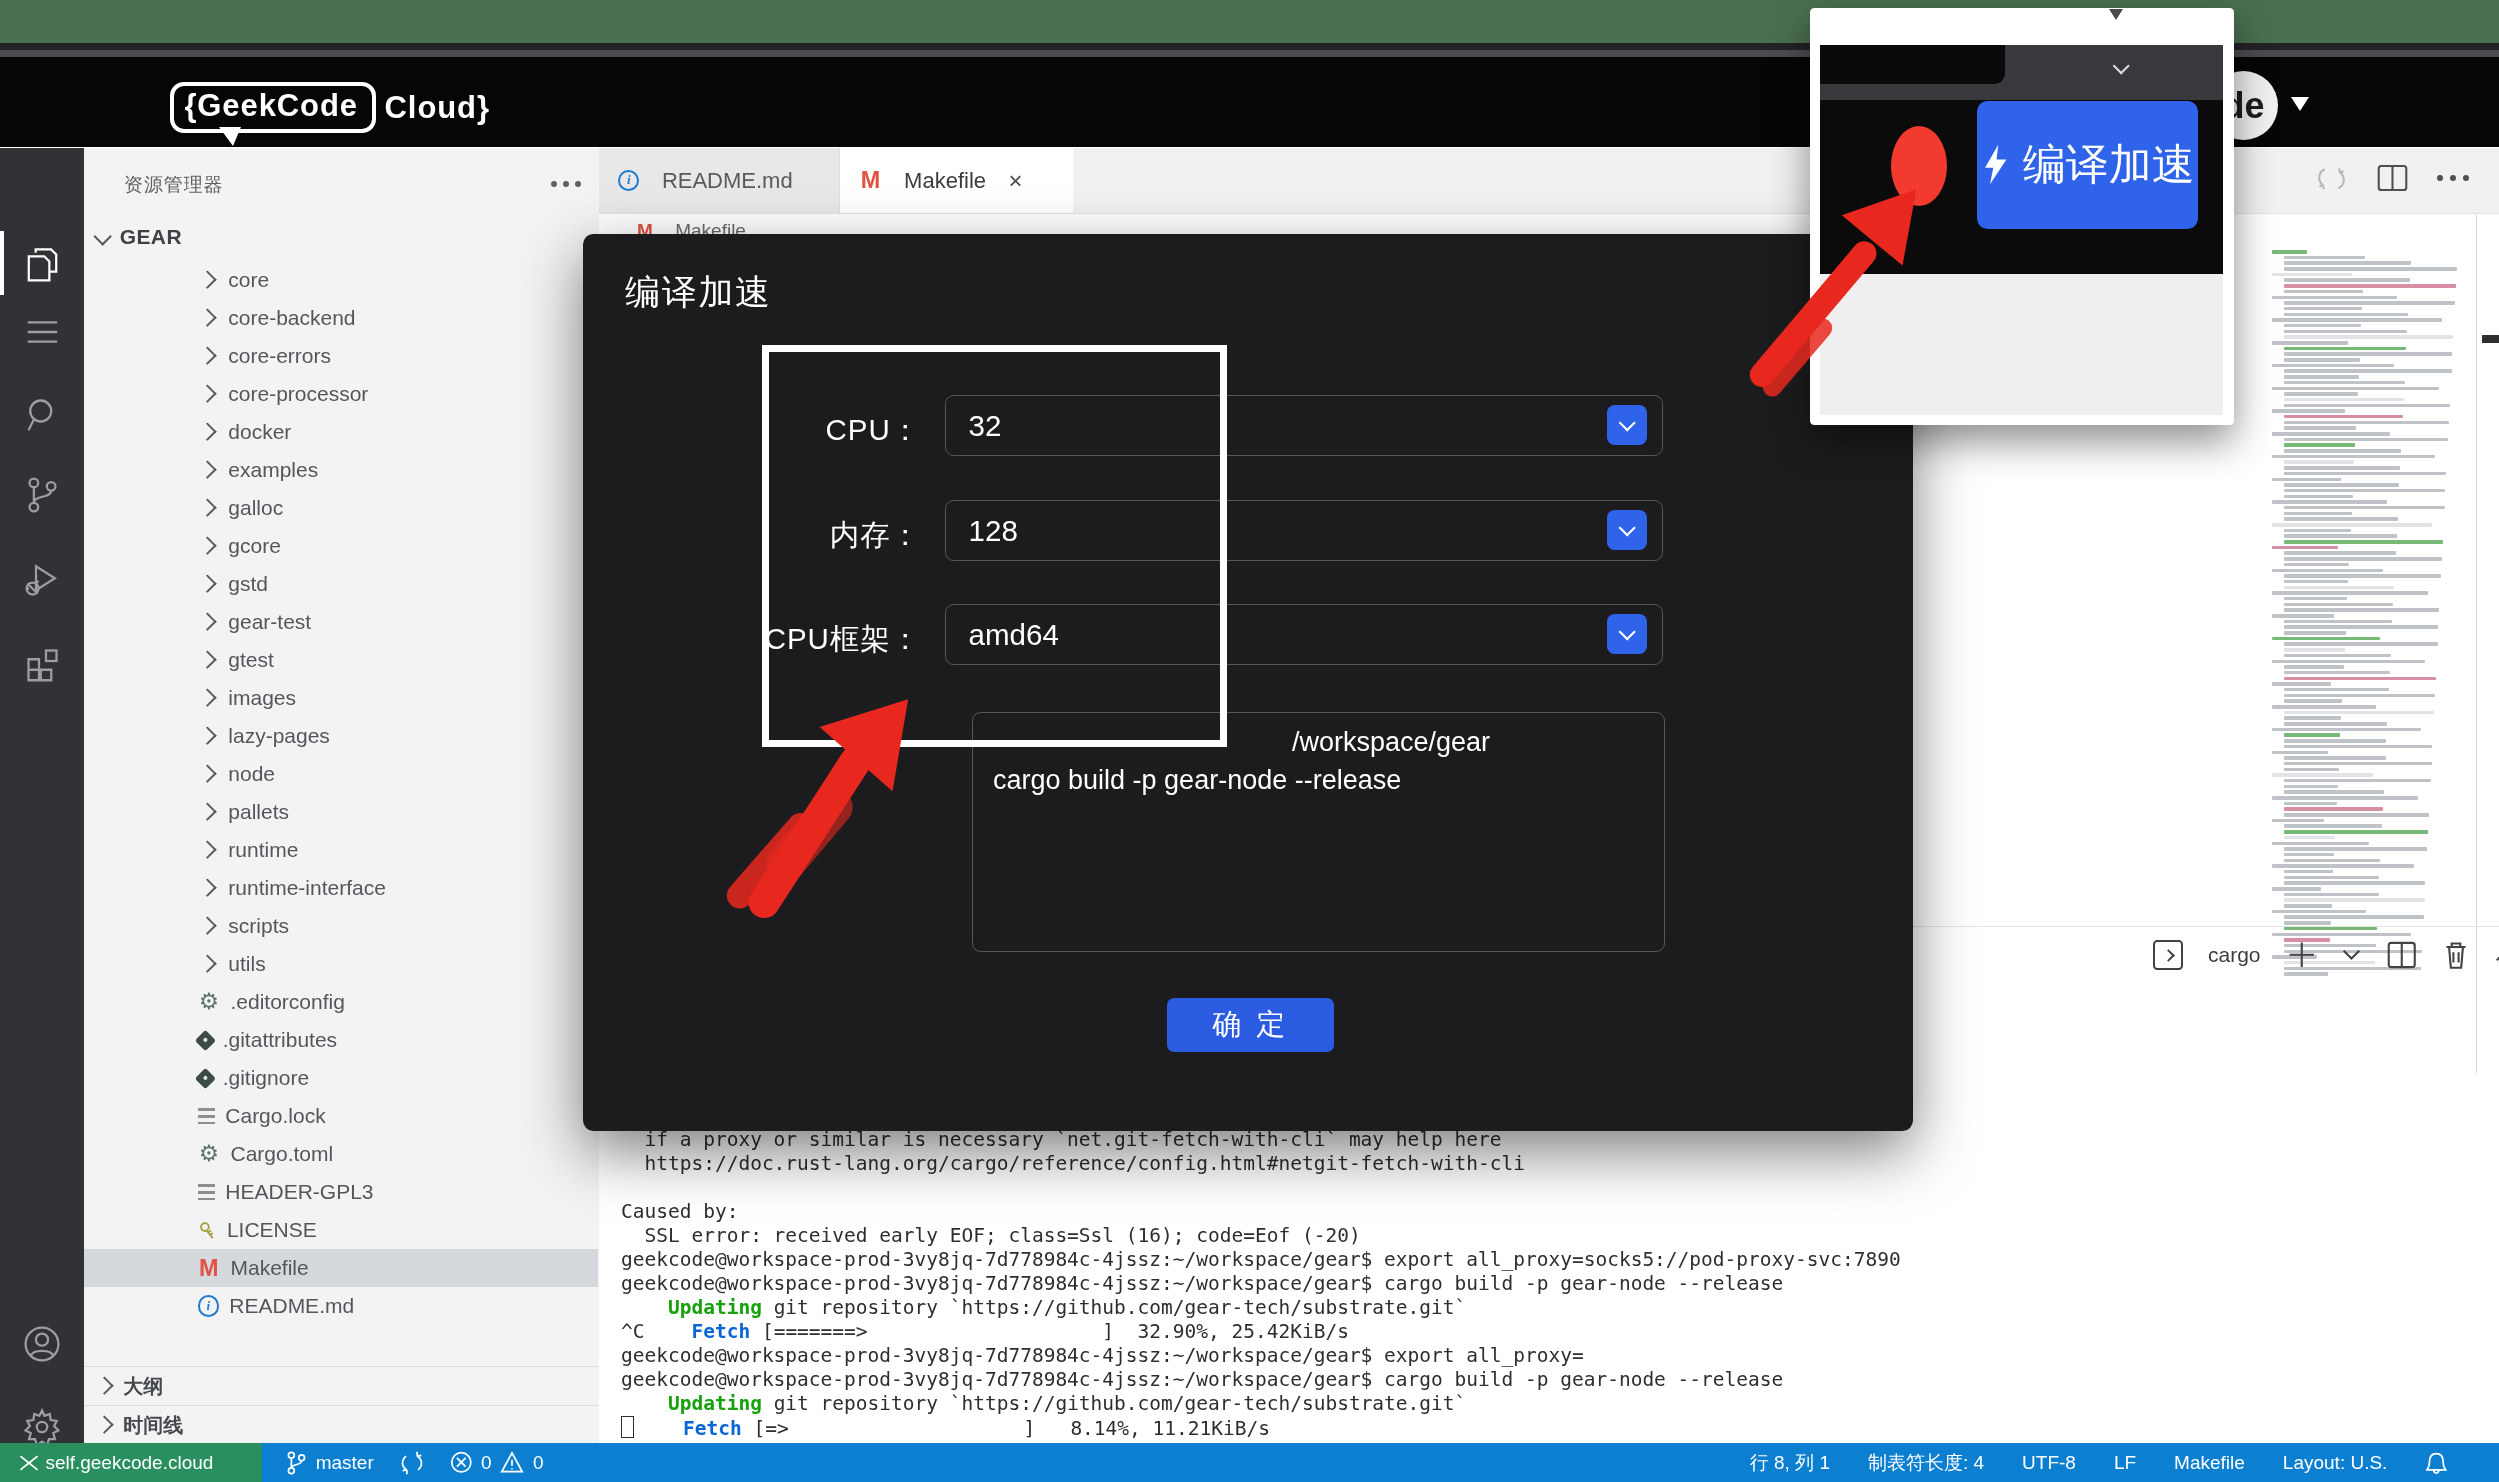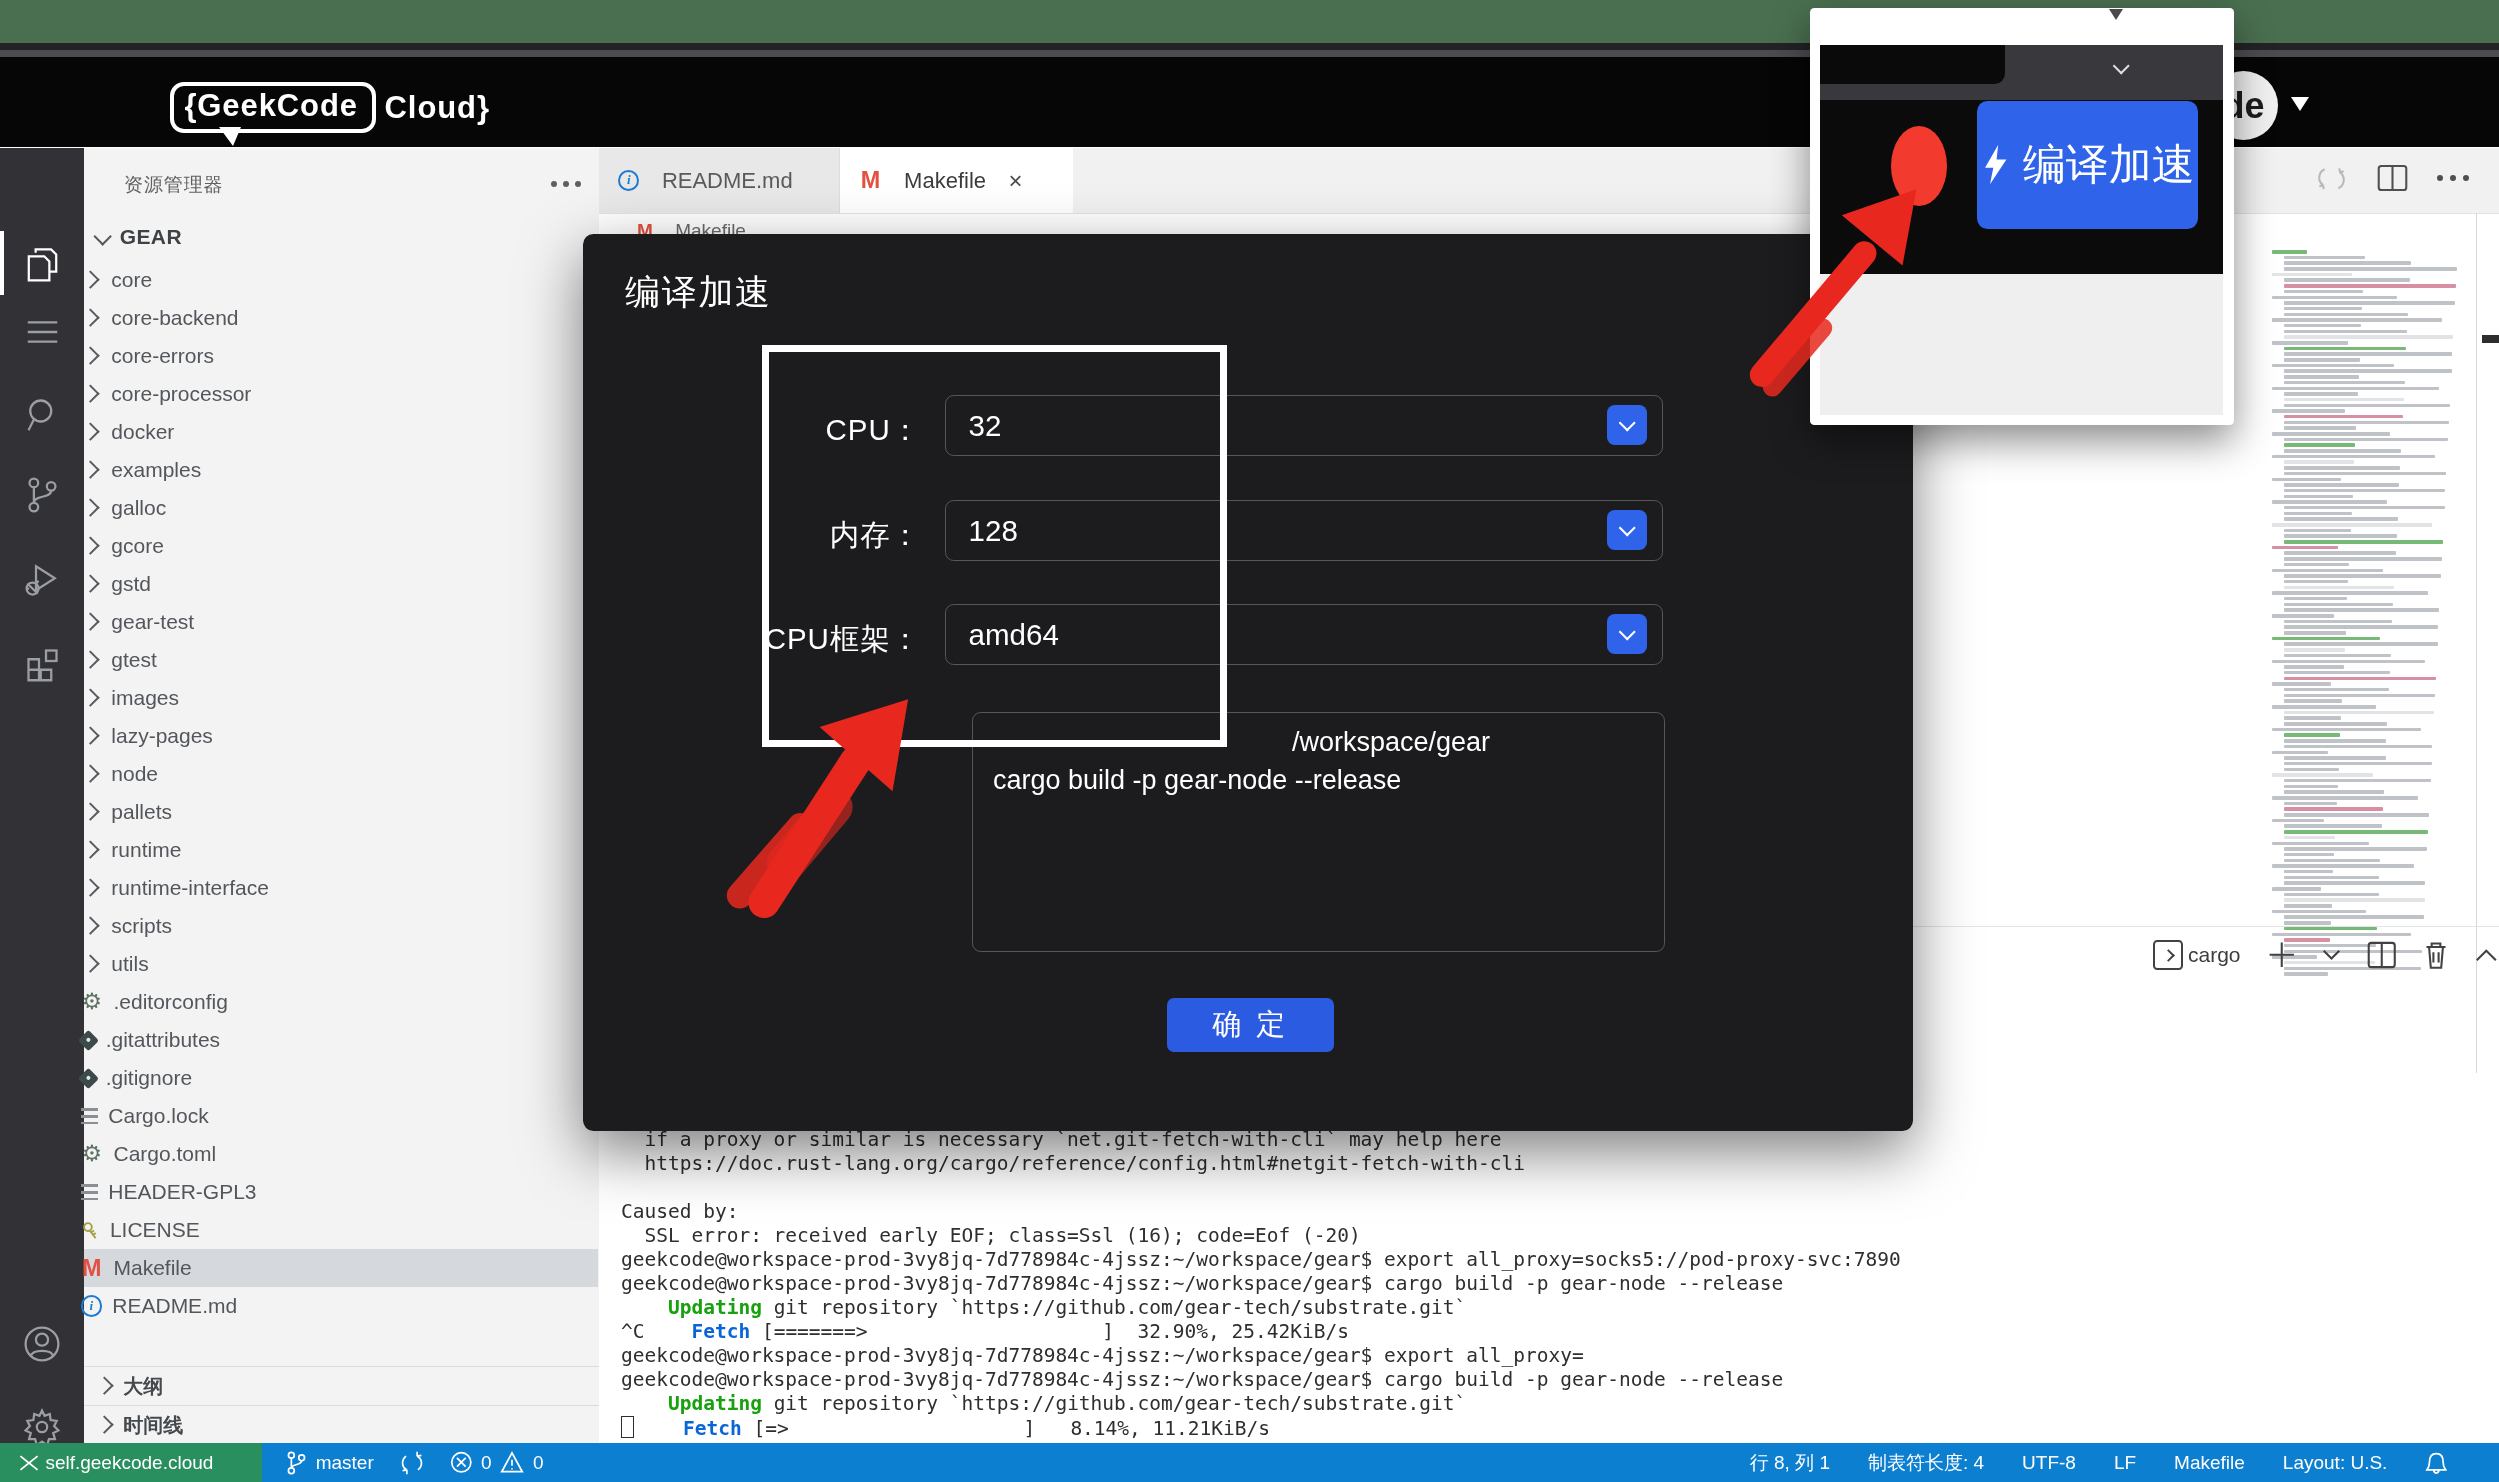--- a/index.html
+++ b/index.html
@@ -35,21 +35,21 @@
   #explorer-title{position:absolute;left:40px;top:24px;font-size:19px;color:#616161;letter-spacing:0.9px;}
   #explorer-more{position:absolute;left:467px;top:33px;display:flex;gap:6px;}
   #explorer-more i{width:6px;height:6px;border-radius:50%;background:#5f5f5f;}
   #gear-root{position:absolute;left:12px;top:71px;display:flex;align-items:center;height:35px;}
   #gear-root .chev{margin-right:10.4px;}
   #gear-root .lbl{font-size:21px;font-weight:bold;color:#3e4246;letter-spacing:0.4px;}
   .chev{width:11.3px;height:11.3px;border-right:2.1px solid #57595c;border-bottom:2.1px solid #57595c;
     transform:rotate(-45deg);display:inline-block;}
   .chev.down{transform:rotate(45deg);}
   #tree{position:absolute;left:0;top:113px;width:514px;}
-  .tree-row{position:relative;height:38px;display:flex;align-items:center;box-sizing:border-box;}
+  .tree-row{position:relative;height:38px;display:flex;align-items:center;padding-left:117px;box-sizing:border-box;}
   .tree-row.selected{background:#d5d8dd;}
   .tree-row .chev{margin-right:14px;flex:0 0 auto;}
   .tree-row .name{font-size:21px;color:#53575c;white-space:nowrap;}
   .ficon{width:22.6px;height:22.6px;margin-left:-3.5px;margin-right:10.4px;flex:0 0 auto;
     display:flex;align-items:center;justify-content:center;position:relative;}
   .fi-gear{color:#5e7465;font-size:22.6px;line-height:22.6px;}
   .fi-lines{background:repeating-linear-gradient(#8a8f94 0 2.6px,transparent 2.6px 7px);width:17.4px;height:15.6px;}
   .fi-git{width:14.8px;height:14.8px;background:#3c4a49;transform:rotate(45deg);border-radius:2.6px;}
   .fi-git::after{content:"";position:absolute;left:5.2px;top:5.2px;width:4.3px;height:4.3px;border-radius:50%;background:#e8e8e8;}
   .fi-m{color:#e25141;font-weight:bold;font-size:23.4px;}
@@ -78,21 +78,21 @@
   #editor-toolbar svg{stroke:#4f4f4f;fill:none;stroke-width:2.4;}
   .dots{display:flex;gap:7px;}
   .dots i{width:6px;height:6px;border-radius:50%;background:#4f4f4f;}
   #minimap{position:absolute;left:1673px;top:102px;width:201px;height:819px;overflow:hidden;}
   .mm-row{height:3.5px;margin-bottom:2.2px;border-radius:0.9px;opacity:.75;}
   #mm-border{position:absolute;left:1877px;top:65px;width:0.9px;height:860px;background:#d8d8d8;}
   #scroll-dash{position:absolute;left:1883px;top:187px;width:19px;height:7.8px;background:#2e2e2e;}
   #panel-divider{position:absolute;left:0;top:778px;width:1901px;height:0.9px;background:#e4e4e4;}
   #terminal-toolbar{position:absolute;left:1554px;top:792px;display:flex;align-items:center;gap:26px;}
   #terminal-toolbar svg{stroke:#424242;fill:none;stroke-width:2.4;}
-  #term-shell{display:flex;align-items:center;gap:5px;}
+  #term-shell{display:flex;align-items:center;gap:25px;}
   #term-shell .box{width:26px;height:26px;border:2.1px solid #424242;border-radius:4.3px;display:flex;
     align-items:center;justify-content:center;}
   #term-shell .box .chev{width:7px;height:7px;border-color:#424242;}
   #term-shell .lbl{font-size:21px;color:#3d3d3d;}
 
   
   #terminal{left:621px;top:1128px;width:1875px;height:312px;overflow:hidden;
     font-family:"DejaVu Sans Mono","Liberation Mono",monospace;font-size:19.5px;line-height:24px;
     color:#2e2e2e;white-space:pre;}
   #terminal .green{color:#17a10e;font-weight:bold;}

